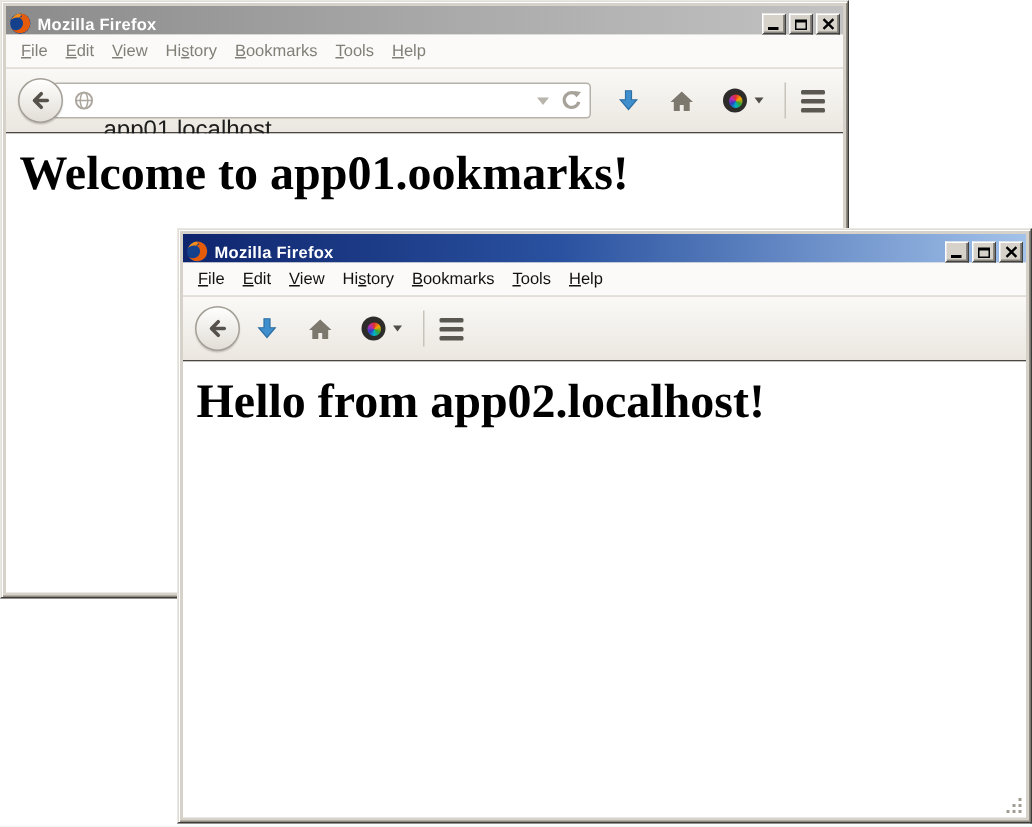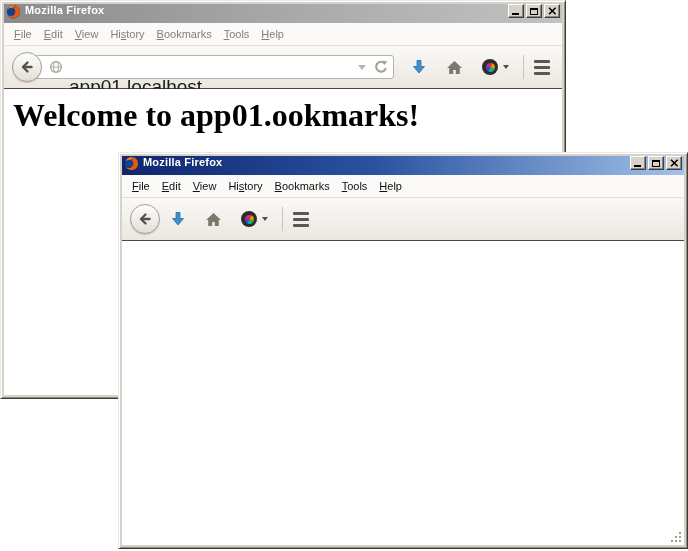--- a/index.html
+++ b/index.html
@@ -6,21 +6,21 @@
   html, body { width: 688px; height: 551px; background: #ffffff; overflow: hidden;
                font-family: "Liberation Sans", sans-serif; }
 
   .window { position: absolute; display: flex; flex-direction: column;
             background: #D6D2CA; padding: 3px;
             border: 1px solid; border-color: #EAE8E3 #3E3C39 #3E3C39 #EAE8E3;
             box-shadow: inset 1px 1px 0 #ffffff, inset -1px -1px 0 #908C84; }
   .win1 { left: 0; top: 0; width: 566px; height: 399px; z-index: 1; }
   .win2 { left: 118px; top: 152px; width: 570px; height: 397px; z-index: 2; }
 
-  .titlebar { height: 19px; flex: 0 0 19px; display: flex; align-items: flex-start; padding: 0 2px; }
+  .titlebar { height: 19px; flex: 0 0 19px; display: flex; align-items: flex-end; padding: 0 2px; }
   .active  .titlebar { background: linear-gradient(90deg, #0F256E 0%, #2A52A0 45%, #A2C2EA 100%); }
   .inactive .titlebar { background: linear-gradient(90deg, #8B8B8B 0%, #A8A8A8 50%, #C2C2C2 100%); }
   .title-text { color: #fff; font-weight: bold; font-size: 11px; margin-left: 4px; flex: 1;
                 letter-spacing: .2px; white-space: nowrap; overflow: hidden; }
 
   .win-btn { width: 16px; height: 14px; flex: 0 0 16px; background: #D6D2CA; position: relative;
              border: 1px solid; border-color: #FFFFFF #404040 #404040 #FFFFFF;
              box-shadow: inset -1px -1px 0 #8A867E; margin-left: 2px;
              display: flex; align-items: center; justify-content: center; }
   .glyph-min { position: absolute; left: 3px; bottom: 2px; width: 7px; height: 2px; background: #000; }
@@ -38,21 +38,21 @@
             border-top: 1px solid #E3DFD8; border-bottom: 1px solid #4A4742; }
 
   .back-button { width: 30px; height: 30px; flex: 0 0 30px; border-radius: 50%;
                  border: 1px solid #A39F96; background: linear-gradient(#FEFEFD, #E2DED7);
                  display: flex; align-items: center; justify-content: center;
                  position: relative; z-index: 2; margin-right: -7px;
                  box-shadow: 0 1px 1px rgba(0,0,0,.18); }
 
   .urlbar { flex: 1 1 auto; height: 24px; background: #fff; border: 1px solid #B6B2A9;
             border-radius: 3px; display: flex; align-items: center; padding: 0 5px 0 13px; min-width: 0; }
-  .url-text { font-size: 19px; color: #1c1c1c; margin-left: 6px; flex: 1;
+  .url-text { font-size: 16px; color: #1c1c1c; margin-left: 6px; flex: 1;
               white-space: nowrap; overflow: hidden; margin-top: 40px; }
   .caret-down-lite { width: 0; height: 0; border-left: 4px solid transparent;
                      border-right: 4px solid transparent; border-top: 5px solid #B9B5AD;
                      margin: 0 7px 0 2px; }
 
   .nav-icon { display: flex; align-items: center; justify-content: center; flex: 0 0 auto; }
   .dl { margin-left: 17px; } .hm { margin-left: 19px; } .cw { margin-left: 19px; }
   .colorwheel { width: 16px; height: 16px; border-radius: 50%; background: #2E2C2A;
                 display: flex; align-items: center; justify-content: center; }
   .colorwheel .hub { width: 9px; height: 9px; border-radius: 50%;
@@ -205,20 +205,21 @@
       <span class="caret-down-dark"></span>
     </span>
     <span class="separator"></span>
     <span class="nav-icon hamburger">
       <span></span>
         <span></span>
         <span></span>
     </span>
   </div>
   <div class="content">
+    <h1>Hello from app02.localhost!</h1>
     <svg class="resize-grip" width="13" height="13" viewBox="0 0 13 13">
       <g>
         <rect x="10" y="2" width="2" height="2" fill="#FFFFFF"></rect>
           <rect x="9" y="1" width="2" height="2" fill="#A19D94"></rect>
         <rect x="6" y="6" width="2" height="2" fill="#FFFFFF"></rect>
           <rect x="5" y="5" width="2" height="2" fill="#A19D94"></rect>
         <rect x="10" y="6" width="2" height="2" fill="#FFFFFF"></rect>
           <rect x="9" y="5" width="2" height="2" fill="#A19D94"></rect>
         <rect x="2" y="10" width="2" height="2" fill="#FFFFFF"></rect>
           <rect x="1" y="9" width="2" height="2" fill="#A19D94"></rect>

